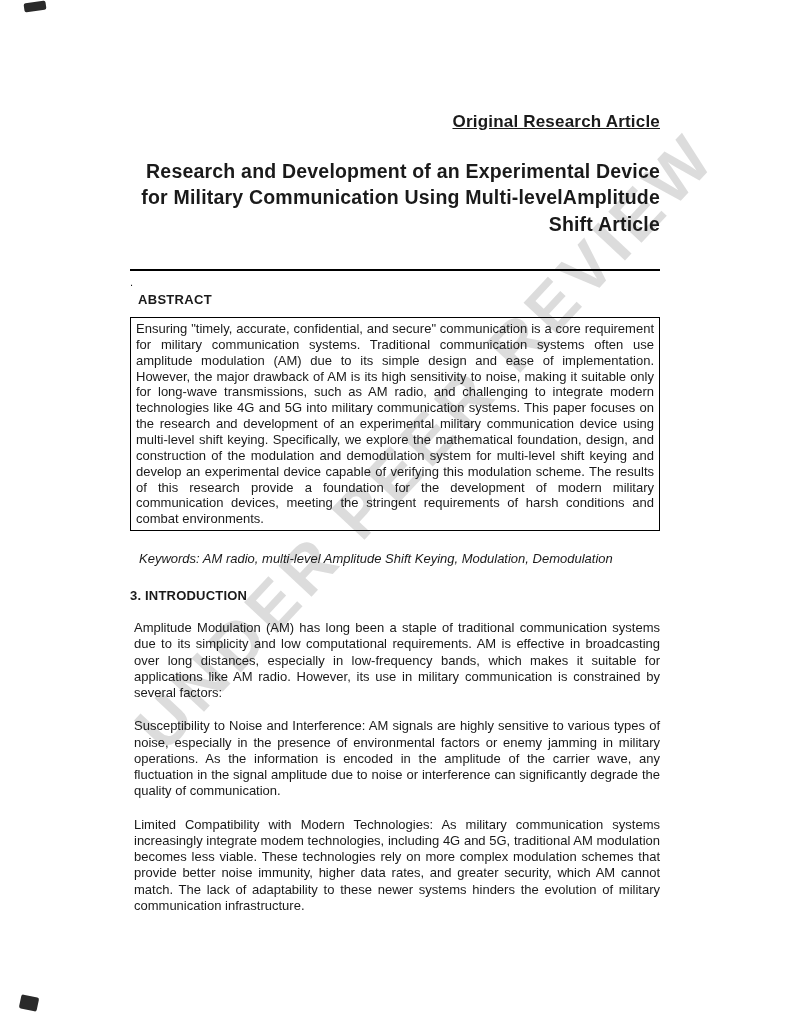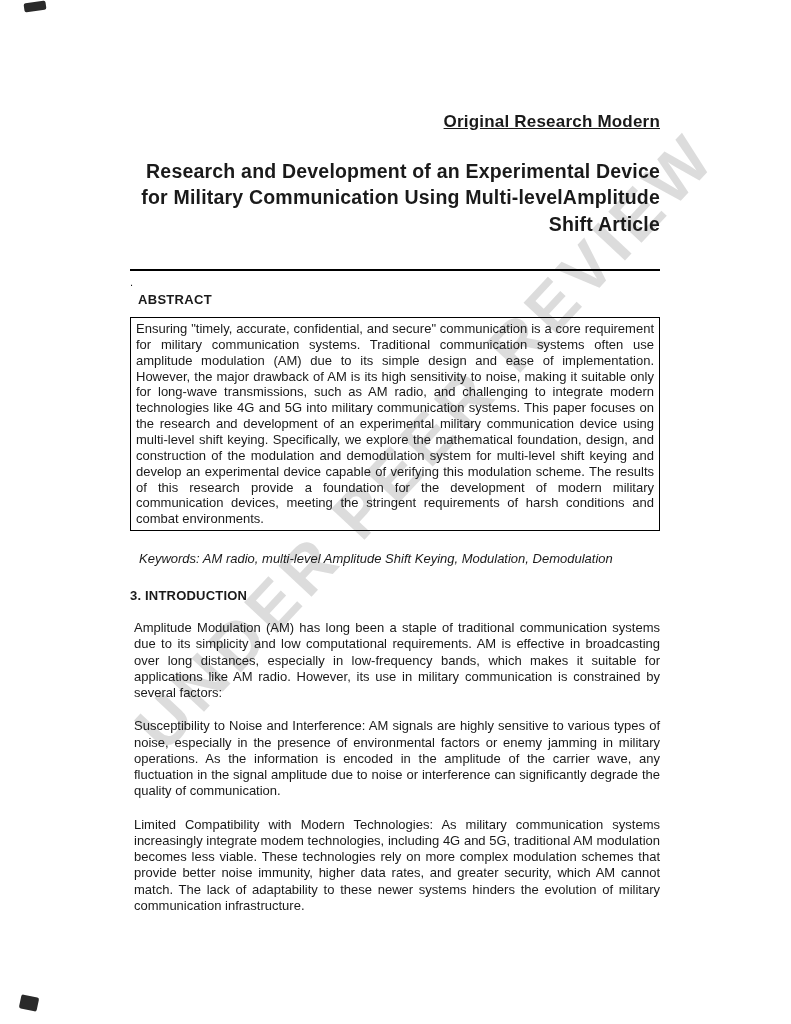--- a/index.html
+++ b/index.html
@@ -125,21 +125,21 @@
 
 <div class="page">
 
   <div class="watermark">UNDER PEER REVIEW</div>
 
   <div class="scan-artifact-top"></div>
   <div class="scan-artifact-bottom"></div>
 
   <div class="content">
 
-    <div class="article-type">Original Research Modern</div>
+    <div class="article-type">Original Research Article</div>
 
     <h1 class="title">Research and Development of an Experimental Device for Military Communication Using Multi-levelAmplitude Shift Article</h1>
 
     <hr class="rule">
 
     <div class="tiny-dot">.</div>
 
     <div class="abstract-heading">ABSTRACT</div>
 
     <div class="abstract-box">

